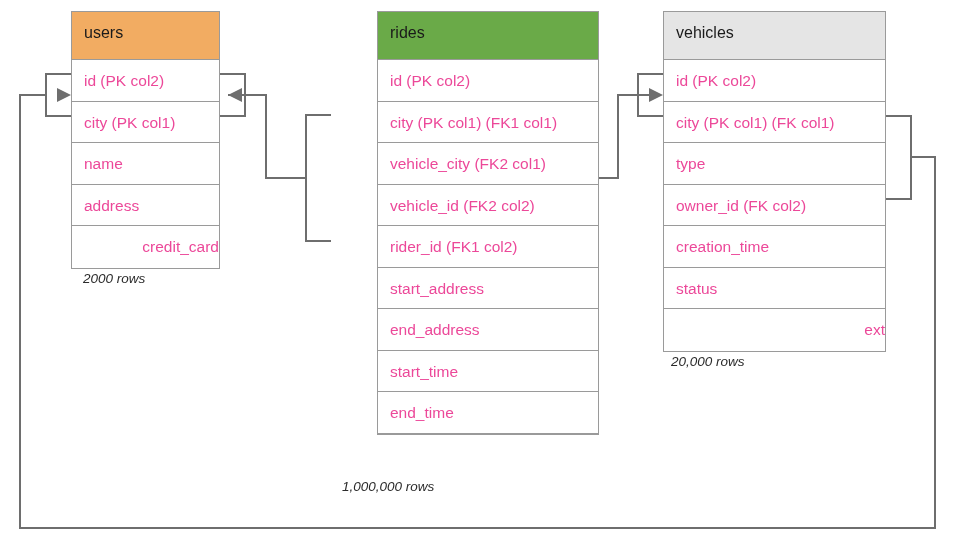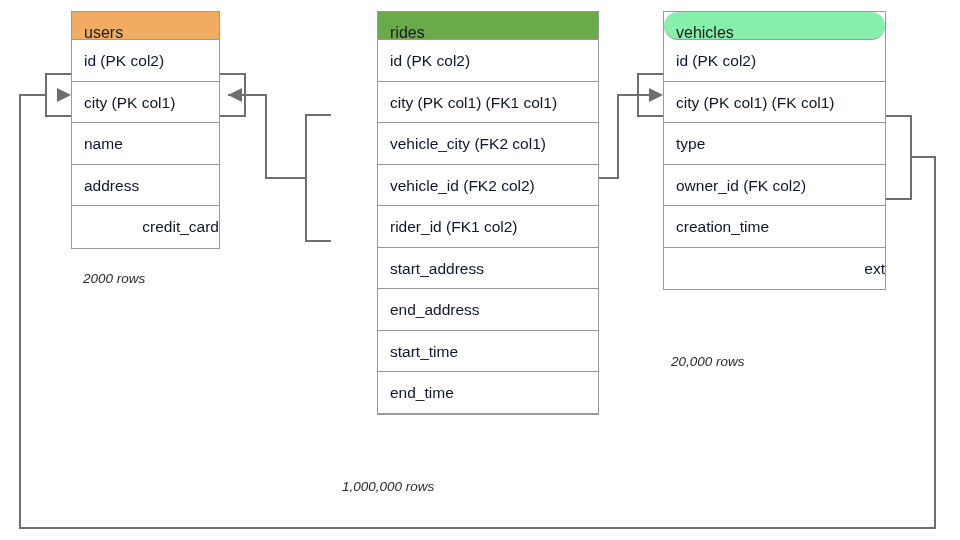--- a/index.html
+++ b/index.html
@@ -17,36 +17,36 @@
   }
   .table-box {
     position: absolute;
     border: 1px solid #9a9a9a;
     box-sizing: border-box;
     background: #ffffff;
     z-index: 3;
   }
   .table-header {
     box-sizing: border-box;
-    height: 28px;
+    height: 48px;
     line-height: 42px;
     padding: 0 0 0 12px;
     font-size: 16px;
     color: #1a1a1a;
     border-bottom: 1px solid #9a9a9a;
     white-space: nowrap;
     overflow: hidden;
   }
   .table-row {
     box-sizing: border-box;
     height: 41.5px;
     line-height: 41.5px;
     padding: 0 0 0 12px;
     font-size: 15.5px;
-    color: #0f172a;
+    color: #ec4899;
     border-bottom: 1px solid #9a9a9a;
     white-space: nowrap;
     overflow: hidden;
     background: #ffffff;
   }
   .table-row.last {
     border-bottom: none;
     text-align: right;
   }
   .row-count {
@@ -115,23 +115,24 @@
     <div class="table-row">vehicle_id (FK2 col2)</div>
     <div class="table-row">rider_id (FK1 col2)</div>
     <div class="table-row">start_address</div>
     <div class="table-row">end_address</div>
     <div class="table-row">start_time</div>
     <div class="table-row">end_time</div>
   </div>
   <div class="row-count" style="left:342px; top:479px;">1,000,000 rows</div>
 
   <div class="table-box" style="left:663px; top:11px; width:223px;">
-    <div class="table-header" style="background:#86efac;border-radius:18px;">vehicles</div>
+    <div class="table-header" style="background:#e5e5e5;">vehicles</div>
     <div class="table-row">id (PK col2)</div>
     <div class="table-row">city (PK col1) (FK col1)</div>
     <div class="table-row">type</div>
     <div class="table-row">owner_id (FK col2)</div>
     <div class="table-row">creation_time</div>
+    <div class="table-row">status</div>
     <div class="table-row last">ext</div>
   </div>
   <div class="row-count" style="left:671px; top:354px;">20,000 rows</div>
 
 </div>
 
 </body></html>

